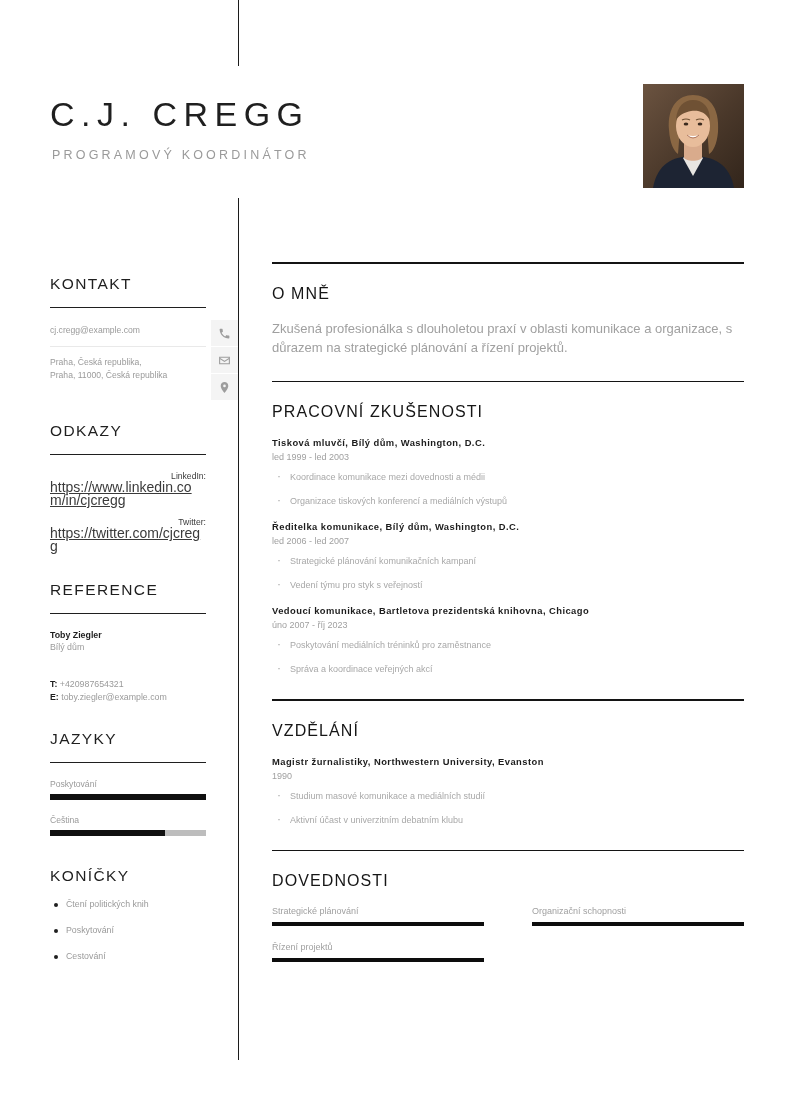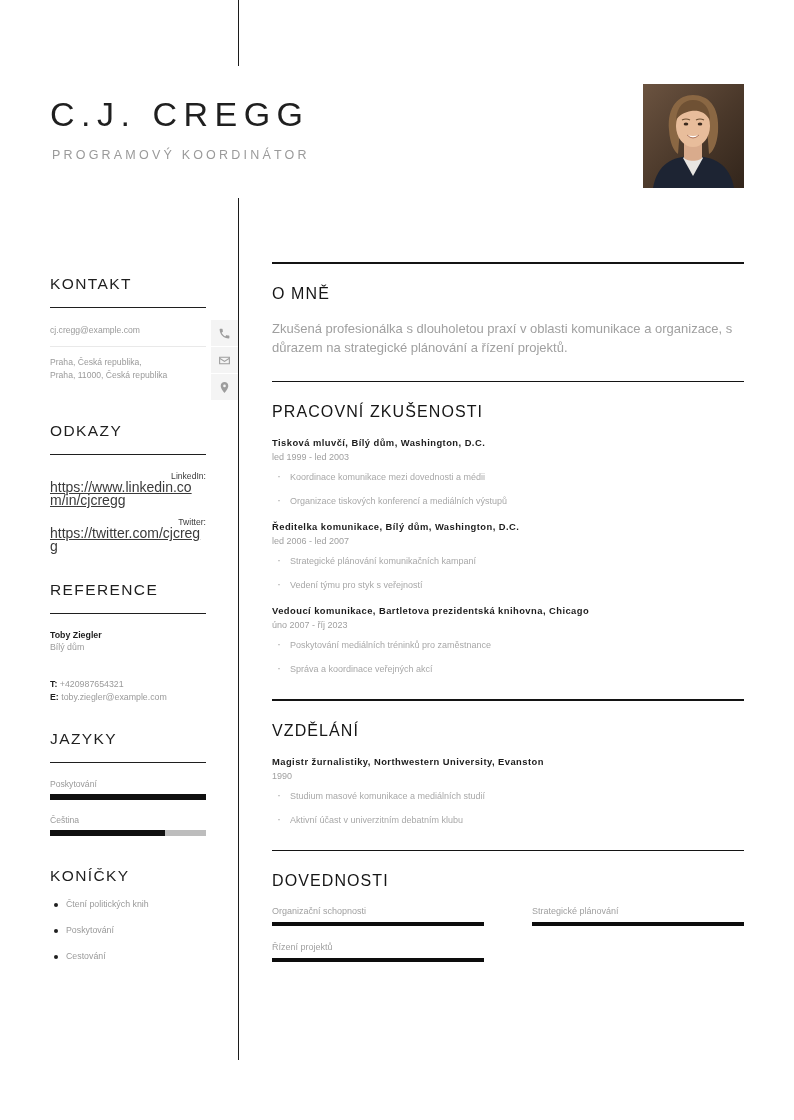--- a/index.html
+++ b/index.html
@@ -404,27 +404,27 @@
         <div class="bullet">Aktivní účast v univerzitním debatním klubu</div>
       </div>
       <div class="sec-gap"></div>
     </div>
 
     <div>
       <div class="r-rule"></div>
       <div class="r-title">DOVEDNOSTI</div>
       <div class="skills-grid">
         <div class="skill">
-          <div class="skill-name">Organizační schopnosti</div>
+          <div class="skill-name">Strategické plánování</div>
           <div class="skill-track">
             <div class="skill-fill" style="width: 100%;"></div>
           </div>
         </div>
         <div class="skill">
-          <div class="skill-name">Strategické plánování</div>
+          <div class="skill-name">Organizační schopnosti</div>
           <div class="skill-track">
             <div class="skill-fill" style="width: 100%;"></div>
           </div>
         </div>
         <div class="skill">
           <div class="skill-name">Řízení projektů</div>
           <div class="skill-track">
             <div class="skill-fill" style="width: 100%;"></div>
           </div>
         </div>

